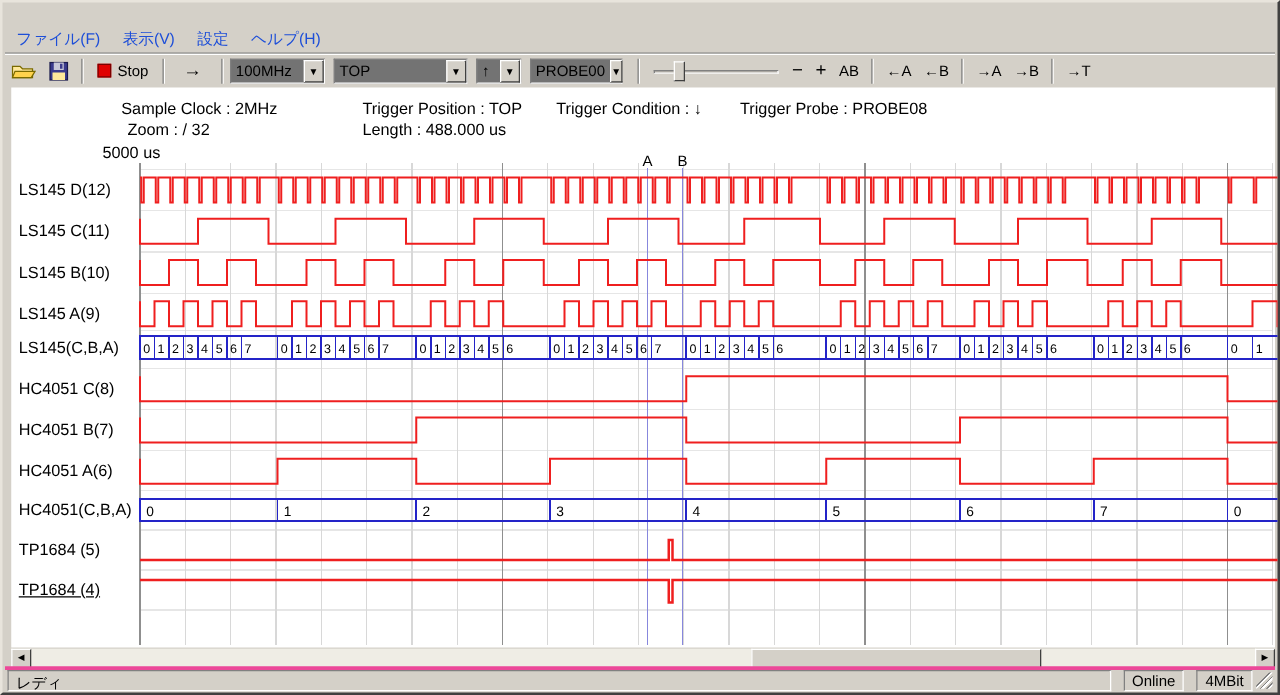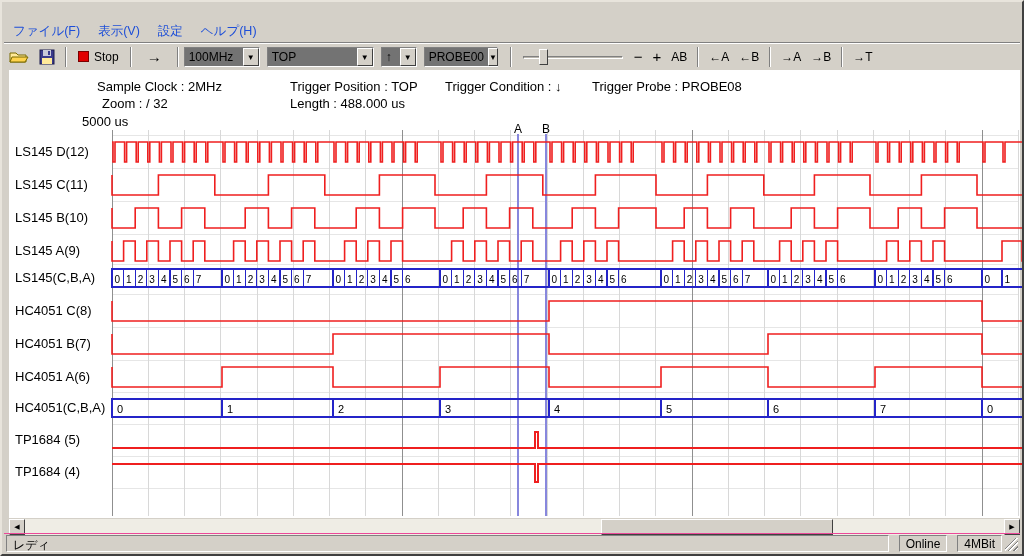--- a/index.html
+++ b/index.html
@@ -38,21 +38,21 @@
   .info-text{position:absolute;font-size:13px;color:#000;white-space:nowrap;z-index:6;}
   .chlabel{position:absolute;left:13px;width:94px;font-size:13px;color:#000;white-space:nowrap;z-index:6;}
   .overlay-svg{position:absolute;left:0;top:0;width:1024px;height:556px;z-index:5;pointer-events:none;}
   
   .hscroll{position:absolute;left:7px;top:517px;width:1011px;height:16px;background:#efede5;}
   .sb-btn{position:absolute;top:0;width:16px;height:16px;background:#d4d0c8;border:1px solid;border-color:#fff #404040 #404040 #fff;
           font-size:7px;text-align:center;line-height:14px;color:#000;}
   .sb-thumb{position:absolute;top:0;height:16px;background:#d4d0c8;border:1px solid;border-color:#fff #404040 #404040 #fff;}
   
   .statusbar{position:absolute;left:2px;bottom:2px;right:2px;height:19px;display:flex;align-items:center;
-             font-size:12px;border-top:1px solid #ec4899;padding:1px 2px;}
+             font-size:12px;border-top:3px solid #ec4899;padding:1px 2px;}
   .status-ready{flex:1 1 auto;height:17px;padding:1px 6px;border:1px solid;border-color:#808080 #fff #fff #808080;}
   .status-panel{height:17px;padding:1px 6px;margin-left:10px;border:1px solid;border-color:#808080 #fff #fff #808080;white-space:nowrap;}
   .grip{width:13px;height:13px;margin-left:3px;align-self:flex-end;
         background:linear-gradient(135deg,transparent 40%,#808080 40%,#808080 45%,#fff 45%,#fff 52%,transparent 52%,transparent 60%,#808080 60%,#808080 65%,#fff 65%,#fff 72%,transparent 72%,transparent 80%,#808080 80%,#808080 85%,#fff 85%,#fff 92%,transparent 92%);}
 </style>
 </head>
 <body>
 
 <div class="window">
 
@@ -343,14 +343,14 @@
 <div class="chlabel" style="top: 142px;">LS145 D(12)</div>
     <div class="chlabel" style="top: 175px;">LS145 C(11)</div>
     <div class="chlabel" style="top: 208px;">LS145 B(10)</div>
     <div class="chlabel" style="top: 241px;">LS145 A(9)</div>
     <div class="chlabel" style="top: 268px;">LS145(C,B,A)</div>
     <div class="chlabel" style="top: 301px;">HC4051 C(8)</div>
     <div class="chlabel" style="top: 334px;">HC4051 B(7)</div>
     <div class="chlabel" style="top: 367px;">HC4051 A(6)</div>
     <div class="chlabel" style="top: 398px;">HC4051(C,B,A)</div>
     <div class="chlabel" style="top: 430px;">TP1684 (5)</div>
-    <div class="chlabel" style="top: 462px;">TP1684 (4)</div>
+    <div class="chlabel" style="top: 462px; text-decoration: underline;">TP1684 (4)</div>
   </div>
 
 </body></html>

